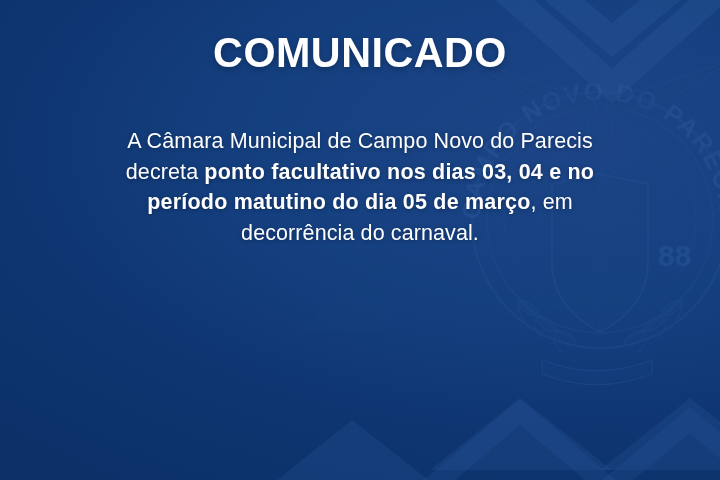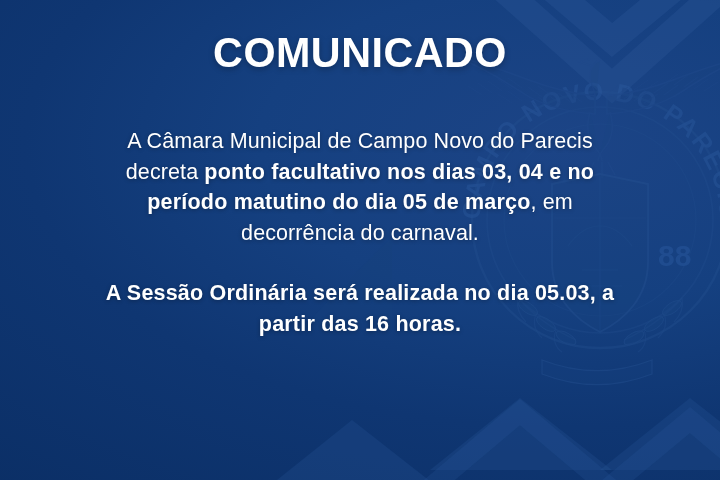--- a/index.html
+++ b/index.html
@@ -179,17 +179,16 @@
       <text x="226" y="258" fill="#2e5ea4" fill-opacity="0.75" stroke="none" font-family="Liberation Sans, sans-serif" font-size="30" font-weight="700">88</text>
     </g>
   </svg>
 
   <div class="content">
 
     <div class="title">COMUNICADO</div>
 
     <div class="body">
       <p class="para p1"><span>A Câmara Municipal de Campo Novo do Parecis decreta </span><b>ponto facultativo nos dias 03, 04 e no período matutino do dia 05 de março</b><span>, em decorrência do carnaval.</span></p>
-      <p class="para p4 bold"><b>A Sessão Ordinária será realizada no dia 05.03, a partir das 16 horas.</b></p>
     </div>
 
   </div>
 </div>
 
 </body></html>

